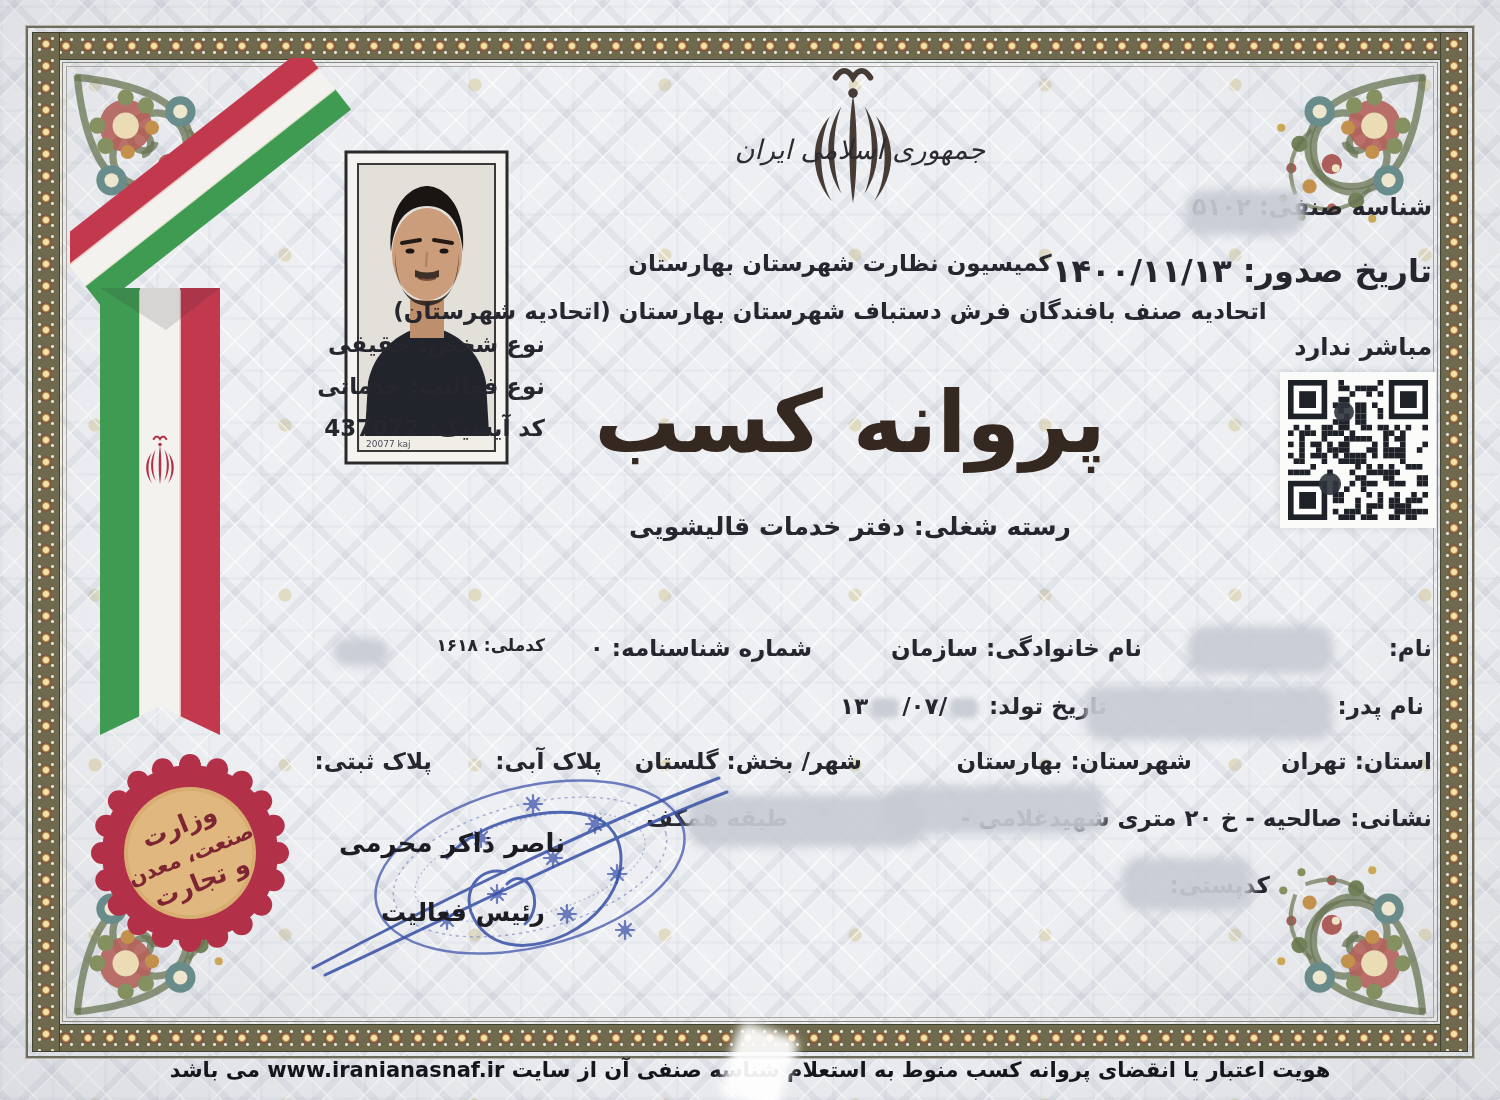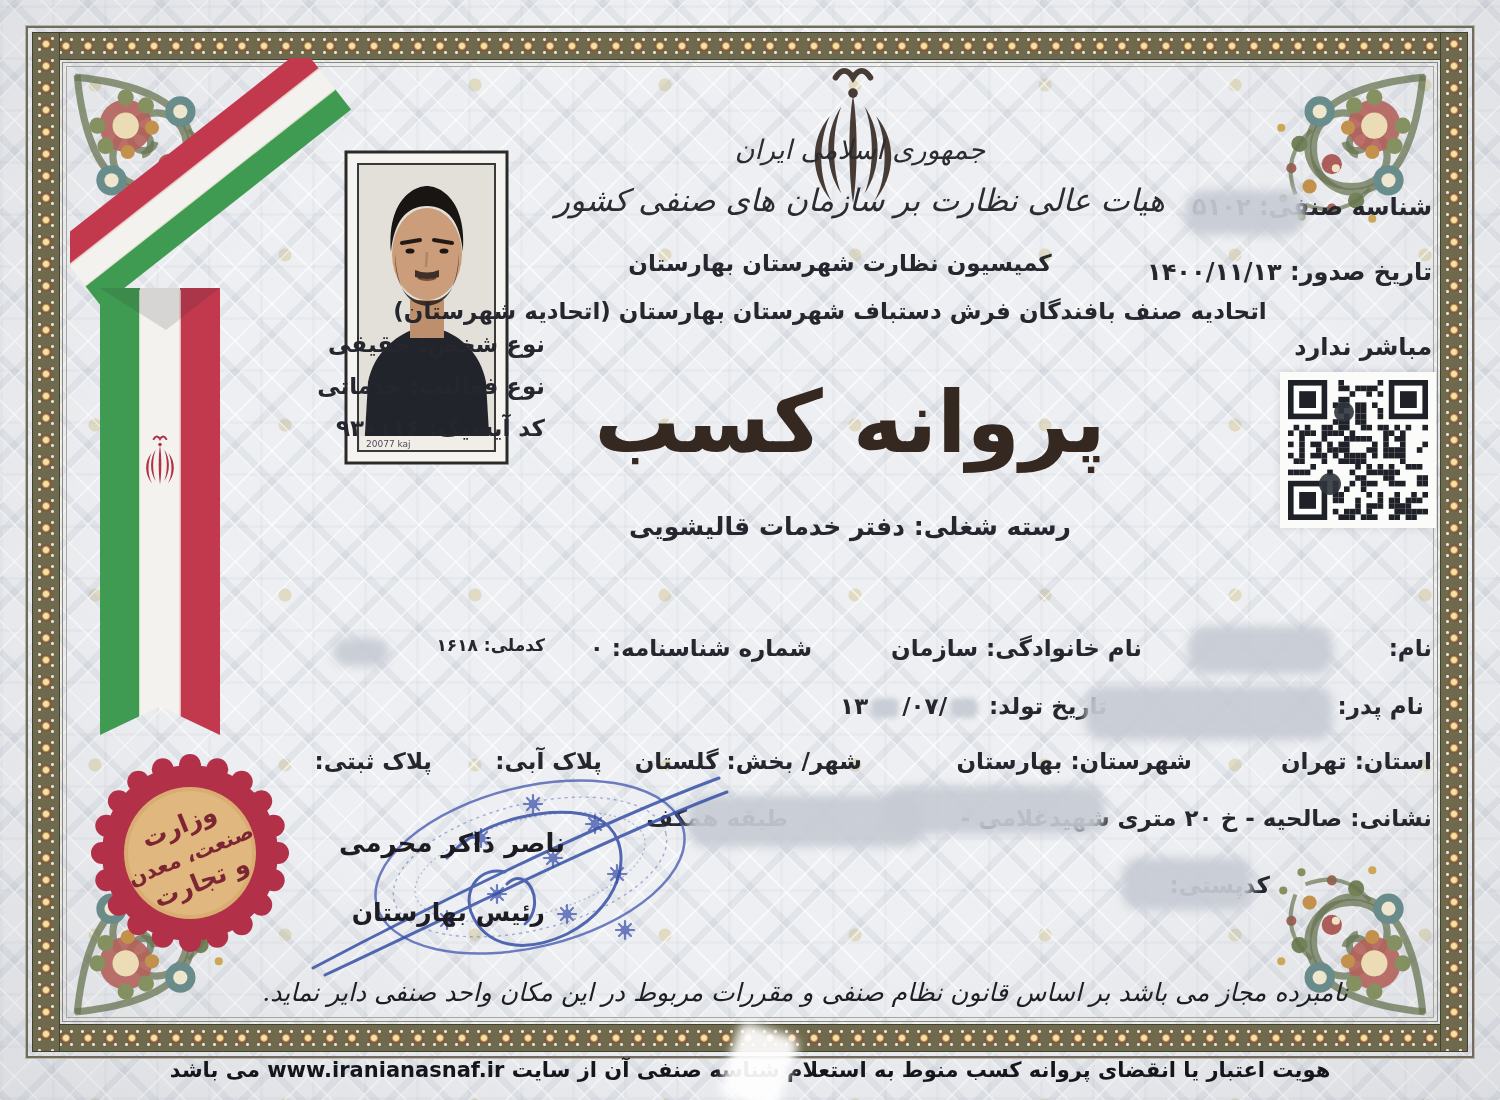--- a/index.html
+++ b/index.html
@@ -484,31 +484,30 @@
         <rect x="112" y="11.2" width="16.799999999999997" height="16.799999999999997" fill="#1e2128"></rect>
         <rect x="0" y="100.8" width="39.199999999999996" height="39.199999999999996" fill="#1e2128"></rect>
         <rect x="5.6" y="106.39999999999999" width="28" height="28" fill="#ffffff"></rect>
         <rect x="11.2" y="112" width="16.799999999999997" height="16.799999999999997" fill="#1e2128"></rect>
         <circle cx="56" cy="32" r="10" fill="#30343c" opacity="0.9"></circle>
         <circle cx="42" cy="104" r="11" fill="#30343c" opacity="0.9"></circle>
       </svg>
   </div>
 
   <div class="center-line fa cl" style="left:460px;right:240px;top:134px;font-size:27px">جمهوری اسلامی ایران</div>
-  <div class="center-line fa cl" style="left:420px;right:200px;top:182px;font-size:31px">هیات عالی نظارت بر سازمان های صنفی کشور</div>
   <div class="center-line fa bold" style="left:460px;right:280px;top:250px;font-size:23px">کمیسیون نظارت شهرستان بهارستان</div>
   <div class="center-line fa bold" style="left:380px;right:220px;top:298px;font-size:23px">اتحادیه صنف بافندگان فرش دستباف شهرستان بهارستان (اتحادیه شهرستان)</div>
 
   <div class="abs fa bold" style="right:68px;top:193px;font-size:24px"><span>شناسه صنفی:</span> <span>۵۱۰۲</span></div>
-  <div class="abs fa bold" style="right:68px;top:258px;font-size:24px"><span>تاریخ صدور:</span> <span>۱۴۰۰/۱۱/۱۳</span></div>
+  <div class="abs fa bold" style="right:68px;top:252px;font-size:32px"><span>تاریخ صدور:</span> <span>۱۴۰۰/۱۱/۱۳</span></div>
   <div class="abs fa bold" style="right:68px;top:333px;font-size:24px">مباشر ندارد</div>
 
   <div class="abs fa bold" style="right:955px;top:331px;font-size:23px"><span>نوع شخص:</span> <span>حقیقی</span></div>
   <div class="abs fa bold" style="right:955px;top:373px;font-size:23px"><span>نوع فعالیت:</span> <span>خدماتی</span></div>
-  <div class="abs fa bold" style="right:955px;top:415px;font-size:23px"><span>کد آیسیک:</span> <span>۹۳۰۱۱۶</span></div>
+  <div class="abs fa bold" style="right:955px;top:415px;font-size:23px"><span>کد آیسیک:</span> <span>437072</span></div>
 
   <div class="center-line fa" style="left:450px;right:250px;top:372px;font-size:86px;font-weight:900;color:#342820;letter-spacing:1px">پروانه کسب</div>
   <div class="center-line fa bold" style="left:450px;right:250px;top:512px;font-size:25px"><span>رسته شغلی:</span> <span>دفتر خدمات قالیشویی</span></div>
 
   <div class="abs fa bold" style="right:68px;top:635px;font-size:23px">نام:</div>
   <div class="abs fa bold" style="right:358px;top:635px;font-size:23px"><span>نام خانوادگی:</span> <span>سازمان</span></div>
   <div class="abs fa bold" style="right:688px;top:635px;font-size:23px"><span>شماره شناسنامه:</span> <span>۰</span></div>
   <div class="abs fa bold" style="right:955px;top:635px;font-size:17px"><span>کدملی:</span> <span>۱۶۱۸</span></div>
 
   <div class="abs fa bold" style="right:76px;top:693px;font-size:23px">نام پدر:</div>
@@ -556,23 +555,22 @@
       </g>
       <g fill="none" stroke="#3650a6" stroke-width="3" stroke-linecap="round" opacity=".85">
         <path d="M18,206 C120,152 300,62 424,16"></path>
         <path d="M30,213 C140,162 320,72 432,30"></path>
         <path d="M152,96 C182,58 262,40 302,56 C342,76 332,142 272,172 C230,192 190,186 176,150 C168,126 186,104 210,110"></path>
         <path d="M212,122 C232,102 252,142 230,162"></path>
       </g>
     </svg>
   </div>
   <div class="sig-text" style="right:935px;top:828px;font-size:26px">ناصر ذاکر محرمی</div>
-  <div class="sig-text" style="right:955px;top:898px;font-size:25px">رئیس بهارستان</div>
-
-  <div class="abs fa cl" style="right:152px;top:978px;font-size:25px;color:#1d1d24">نامبرده مجاز می باشد بر اساس قانون نظام صنفی و مقررات مربوط در این مکان واحد صنفی دایر نماید.</div>
+  <div class="sig-text" style="right:955px;top:898px;font-size:25px">رئیس فعالیت</div>
+
 
   <div class="center-line fa bold" style="left:100px;right:100px;top:1058px;font-size:21px;color:#15151c;z-index:6">هویت اعتبار یا انقضای پروانه کسب منوط به استعلام شناسه صنفی آن از سایت www.iranianasnaf.ir می باشد</div>
 
   <div class="redact" style="left:1185px;top:190px;width:120px;height:45px"></div>
   <div class="redact" style="left:1188px;top:626px;width:145px;height:48px"></div>
   <div class="redact" style="left:1085px;top:686px;width:248px;height:54px"></div>
   <div class="redact" style="left:333px;top:638px;width:56px;height:28px"></div>
   <div class="redact" style="left:688px;top:795px;width:235px;height:52px"></div>
   <div class="redact" style="left:885px;top:786px;width:220px;height:48px"></div>
   <div class="redact" style="left:1122px;top:858px;width:130px;height:52px"></div>

